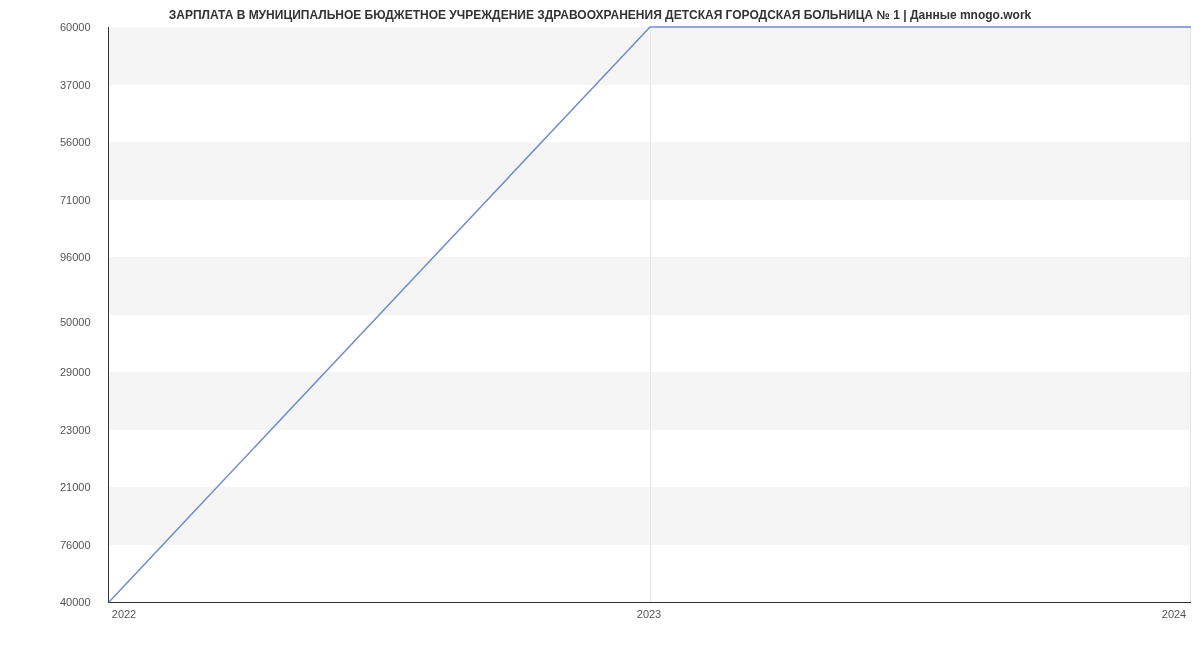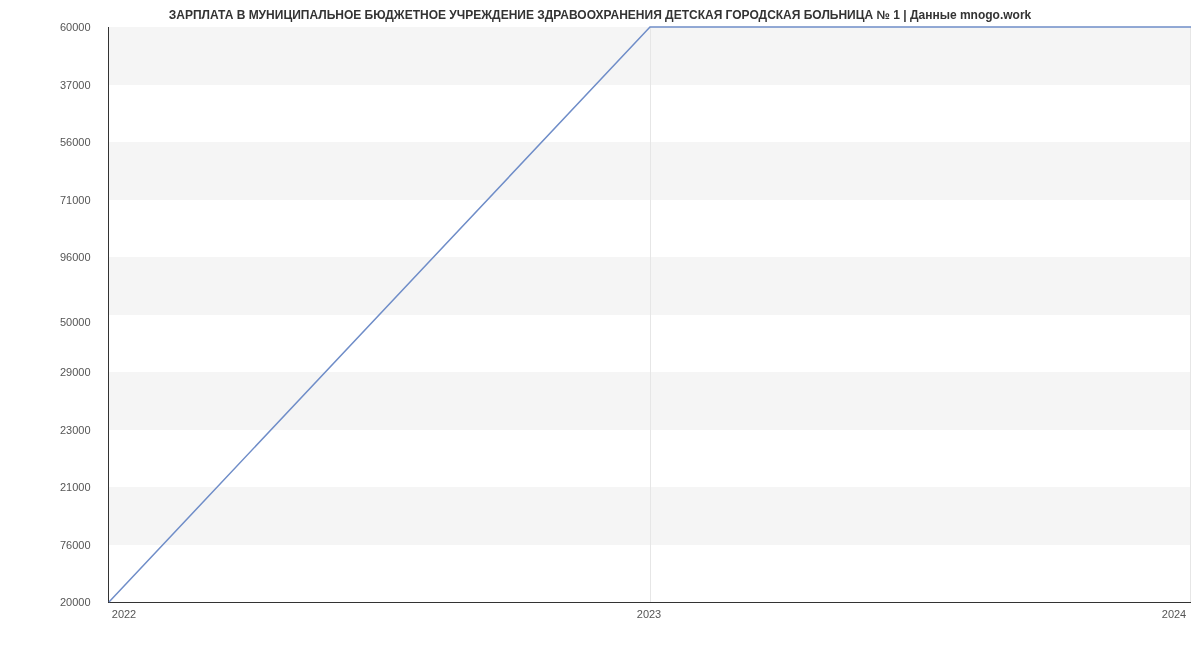--- a/index.html
+++ b/index.html
@@ -70,21 +70,21 @@
     height: 100%;
     overflow: visible;
   }
 </style>
 </head>
 <body>
 
 <div class="chart-container">
   <div class="chart-title">ЗАРПЛАТА В МУНИЦИПАЛЬНОЕ БЮДЖЕТНОЕ УЧРЕЖДЕНИЕ ЗДРАВООХРАНЕНИЯ ДЕТСКАЯ ГОРОДСКАЯ БОЛЬНИЦА № 1 | Данные mnogo.work</div>
 
-  <div class="y-tick" style="top:602px">20000</div>
+  <div class="y-tick" style="top:602px">40000</div>
   <div class="y-tick" style="top:544.5px">76000</div>
   <div class="y-tick" style="top:487px">21000</div>
   <div class="y-tick" style="top:429.5px">23000</div>
   <div class="y-tick" style="top:372px">29000</div>
   <div class="y-tick" style="top:322px">50000</div>
   <div class="y-tick" style="top:257px">96000</div>
   <div class="y-tick" style="top:199.5px">71000</div>
   <div class="y-tick" style="top:142px">56000</div>
   <div class="y-tick" style="top:84.5px">37000</div>
   <div class="y-tick" style="top:27px">60000</div>

